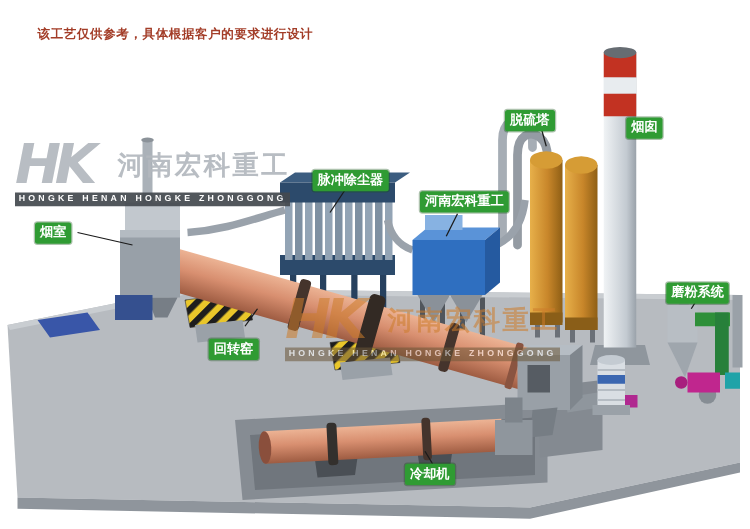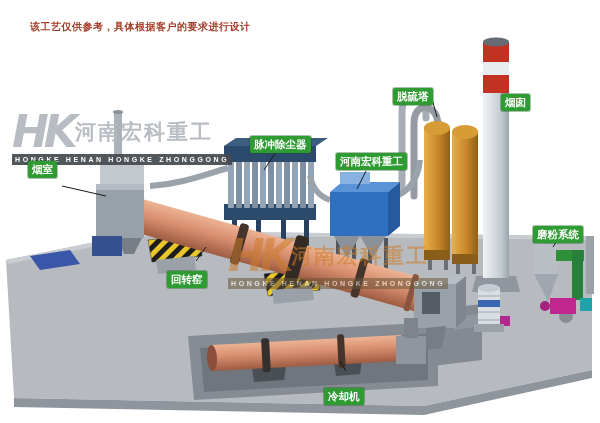--- a/index.html
+++ b/index.html
@@ -4,21 +4,21 @@
 <style>
   *{margin:0;padding:0;box-sizing:border-box}
   html,body{background:#fff}
   body{font-family:"Liberation Sans",sans-serif}
   .stage{position:relative;width:600px;height:423px;background:#ffffff;overflow:hidden}
   .scene{position:absolute;left:0;top:0;width:600px;height:423px}
   .disclaimer{position:absolute;left:30px;top:20px;font-size:10px;font-weight:700;color:#a33d28;letter-spacing:.5px;white-space:nowrap}
   .tag{position:absolute;background:#2f9b33;color:#fff;font-size:10.5px;font-weight:700;line-height:1;
        padding:3px 4px;border-radius:2px;box-shadow:0 0 0 1px rgba(20,80,20,.35);white-space:nowrap;z-index:5}
   .wm{position:absolute;pointer-events:none;z-index:4}
-  .wm-row{display:flex;align-items:center;gap:2px}
+  .wm-row{display:flex;align-items:center;gap:21px}
   .wm-logo{font-weight:900;font-style:italic;font-size:44px;letter-spacing:-5px;line-height:.9;font-family:"DejaVu Sans",sans-serif}
   .wm-cn{font-weight:900;font-size:21px;letter-spacing:2px;font-family:"DejaVu Sans",sans-serif;white-space:nowrap}
   .wm-bar{margin-top:2px;background:#44494f;color:#fff;font-size:7px;letter-spacing:2.6px;text-align:center;
           padding:2px 3px;font-weight:700;white-space:nowrap}
   .wm-left{left:12px;top:112px;color:#b3b8be;opacity:.92}
   .wm-center{left:228px;top:236px;color:#cd7c2b;opacity:.55}
   .wm-center .wm-bar{background:#6b5638}
 </style>
 </head>
 <body>
@@ -228,22 +228,22 @@
   </div>
 
   <div class="wm wm-center">
     <div class="wm-row">
       <span class="wm-logo">HK</span>
       <span class="wm-cn">河南宏科重工</span>
     </div>
     <div class="wm-bar">HONGKE  HENAN HONGKE ZHONGGONG</div>
   </div>
 
-  <div class="tag" style="left:28px;top:161px">烟室</div>
+  <div class="tag" style="left:28px;top:178px">烟室</div>
   <div class="tag" style="left:167px;top:271px">回转窑</div>
   <div class="tag" style="left:250px;top:136px">脉冲除尘器</div>
   <div class="tag" style="left:336px;top:153px">河南宏科重工</div>
-  <div class="tag" style="left:393px;top:88px">脱硫塔</div>
+  <div class="tag" style="left:404px;top:88px">脱硫塔</div>
   <div class="tag" style="left:501px;top:94px">烟囱</div>
   <div class="tag" style="left:533px;top:226px">磨粉系统</div>
-  <div class="tag" style="left:324px;top:388px">冷却机</div>
+  <div class="tag" style="left:324px;top:371px">冷却机</div>
 
 </div>
 
 </body></html>

